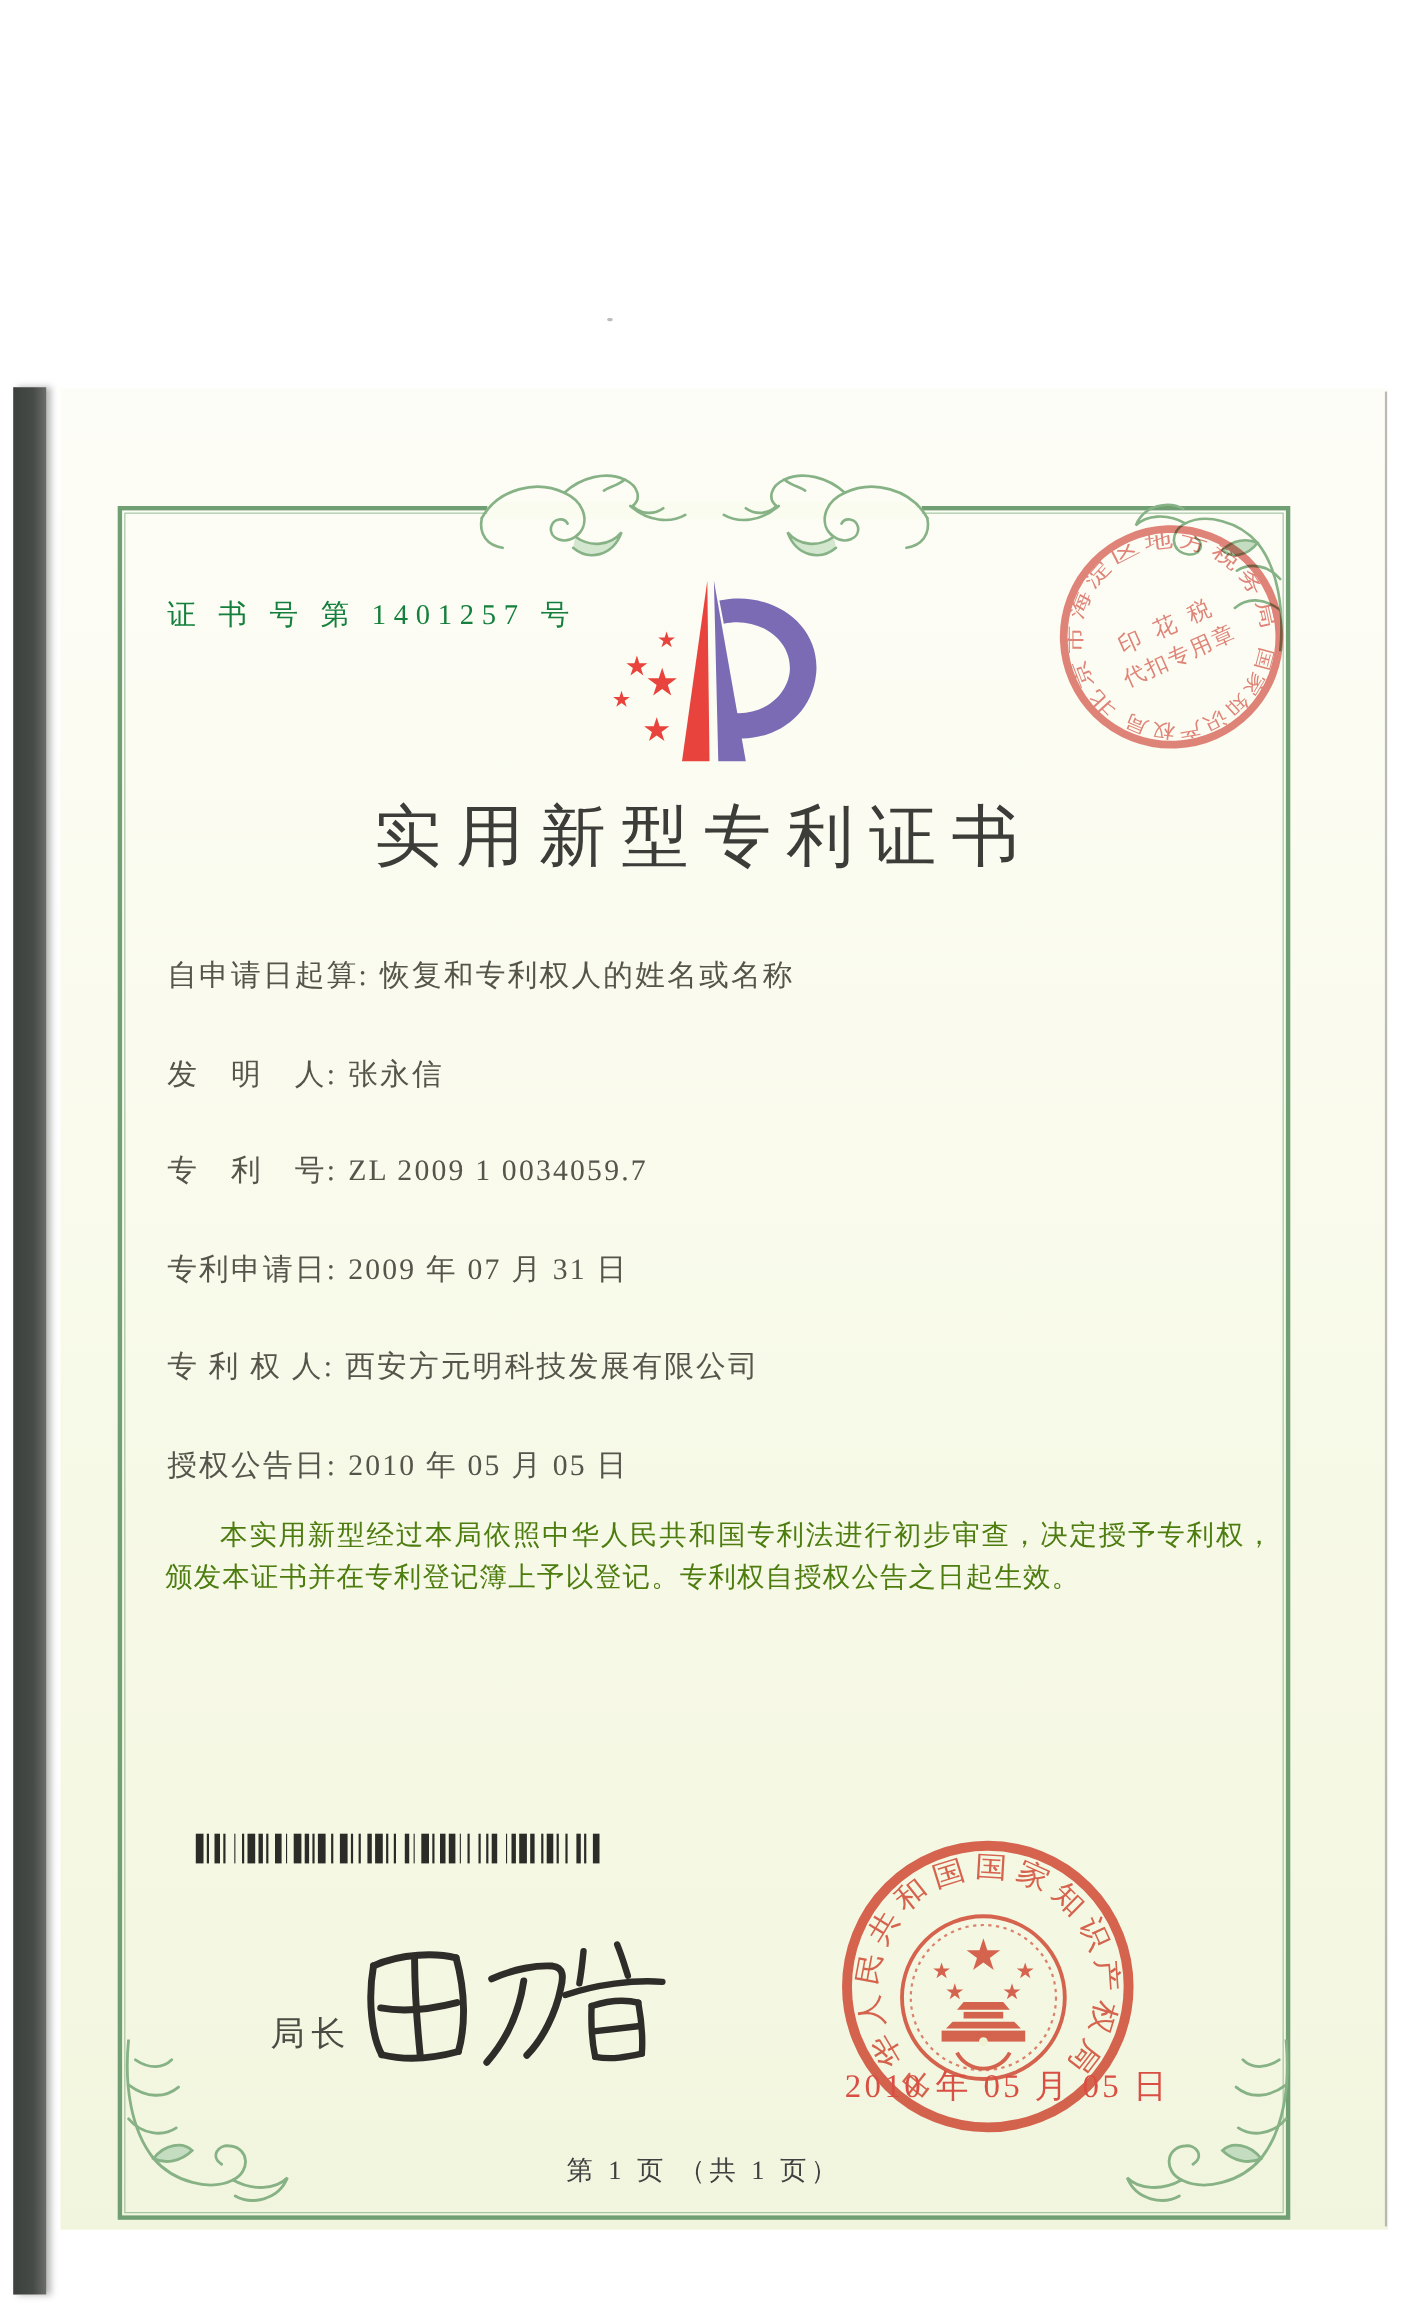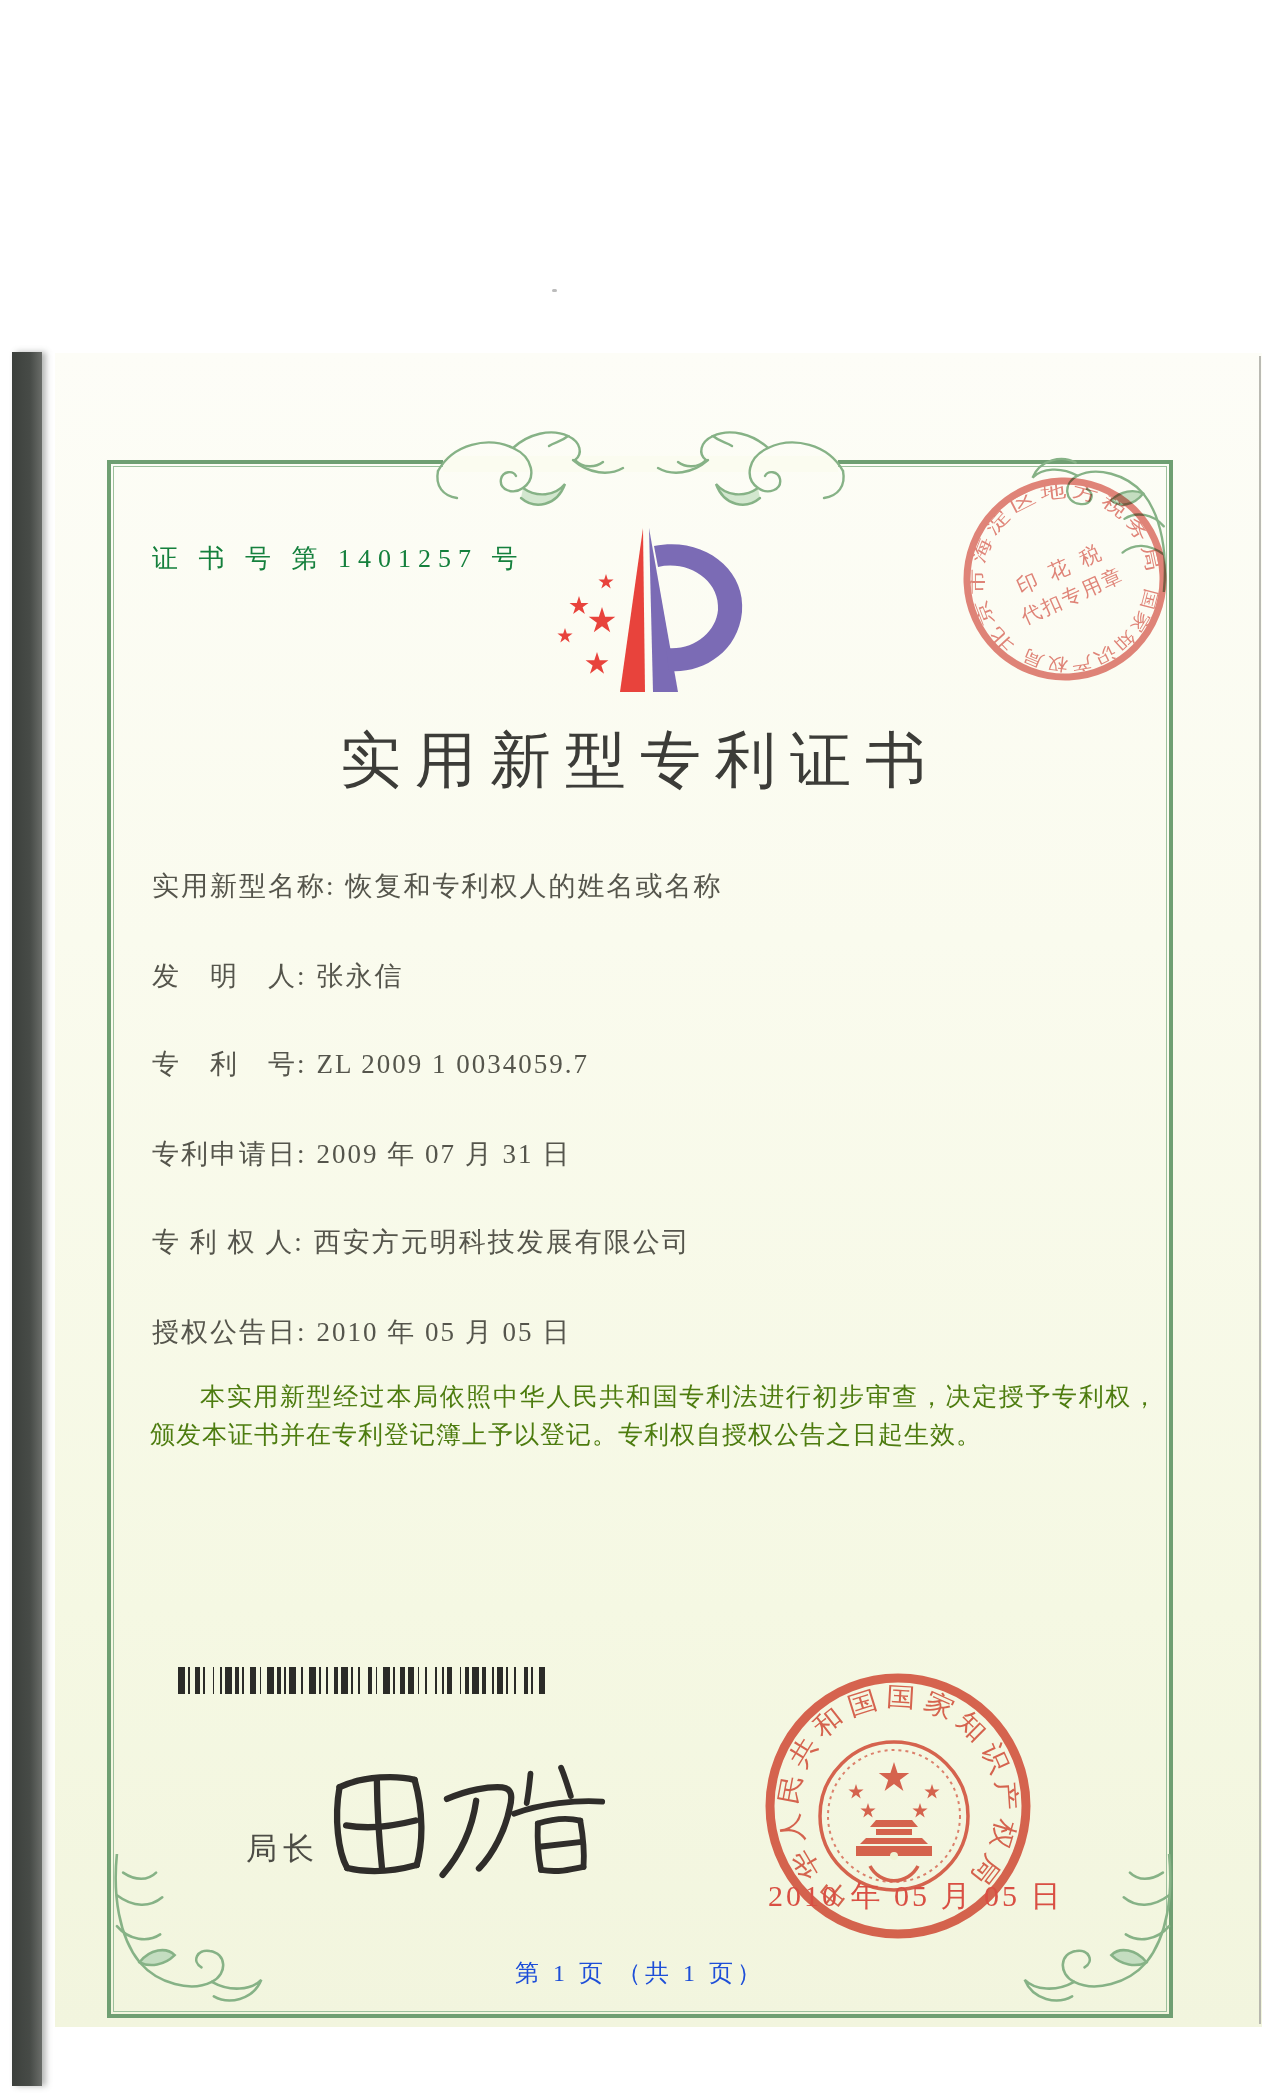--- a/index.html
+++ b/index.html
@@ -36,21 +36,21 @@
   .barcode div{position:absolute;top:0;height:100%;background:#2b2b28;}
   
   .sig-label{left:246px;top:1828px;font-size:31px;letter-spacing:6px;color:#4c4c45;}
   .sig-svg{left:325px;top:1756px;}
   
   .tax-stamp{left:958px;top:472px;opacity:.92;mix-blend-mode:multiply;}
   .sipo-seal{left:752px;top:1666px;opacity:.93;mix-blend-mode:multiply;}
   .seal-date{left:768px;top:1876px;font-size:30px;letter-spacing:3px;color:#d94f43;
     z-index:5;white-space:nowrap;}
   .footer{left:107px;top:1957px;width:1066px;text-align:center;
-    font-size:24px;letter-spacing:4px;color:#1d4ed8;}
+    font-size:24px;letter-spacing:4px;color:#404040;}
   
   .ornament{color:#86b286;}
   .corner-br{transform:scaleX(-1);}
   .corner-tr{transform:scale(-1,-1);}
 </style>
 </head>
 <body>
 
 <div class="abs scan-strip"></div>
 <div class="abs paper"></div>
@@ -147,21 +147,21 @@
       <textPath href="#taxBottom" startOffset="2" textLength="160" lengthAdjust="spacingAndGlyphs">国家知识产权局</textPath>
     </text>
     <text x="107" y="103" text-anchor="middle" font-size="21" letter-spacing="4">印 花 税</text>
     <text x="107" y="132" text-anchor="middle" font-size="20" letter-spacing="2">代扣专用章</text>
   </g>
 </svg>
 
 <div class="abs title">实用新型专利证书</div>
 
 <div class="abs field f0">
-  <span>实用新型名称:</span><span class="val">恢复和专利权人的姓名或名称</span>
+  <span>自申请日起算:</span><span class="val">恢复和专利权人的姓名或名称</span>
 </div>
 <div class="abs field f1">
   <span>发　明　人:</span><span class="val">张永信</span>
 </div>
 <div class="abs field f2">
   <span>专　利　号:</span><span class="val">ZL 2009 1 0034059.7</span>
 </div>
 <div class="abs field f3">
   <span>专利申请日:</span><span class="val">2009 年 07 月 31 日</span>
 </div>

